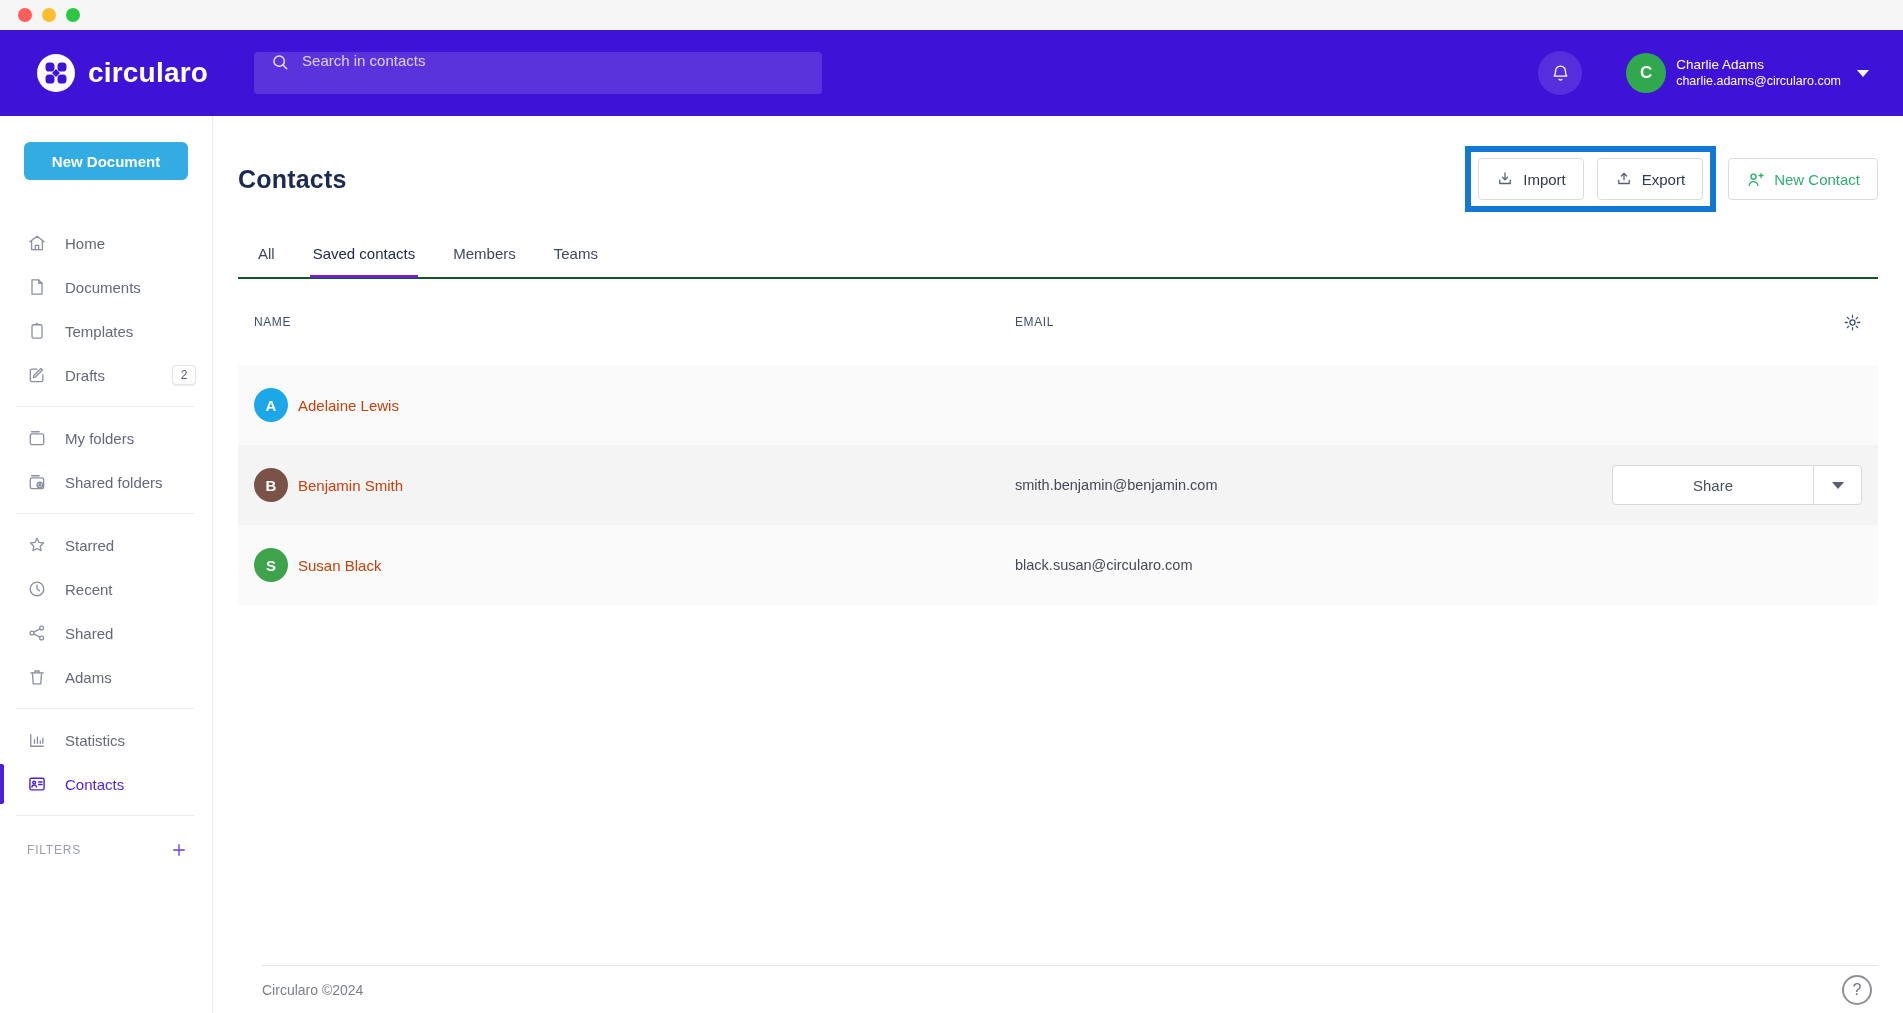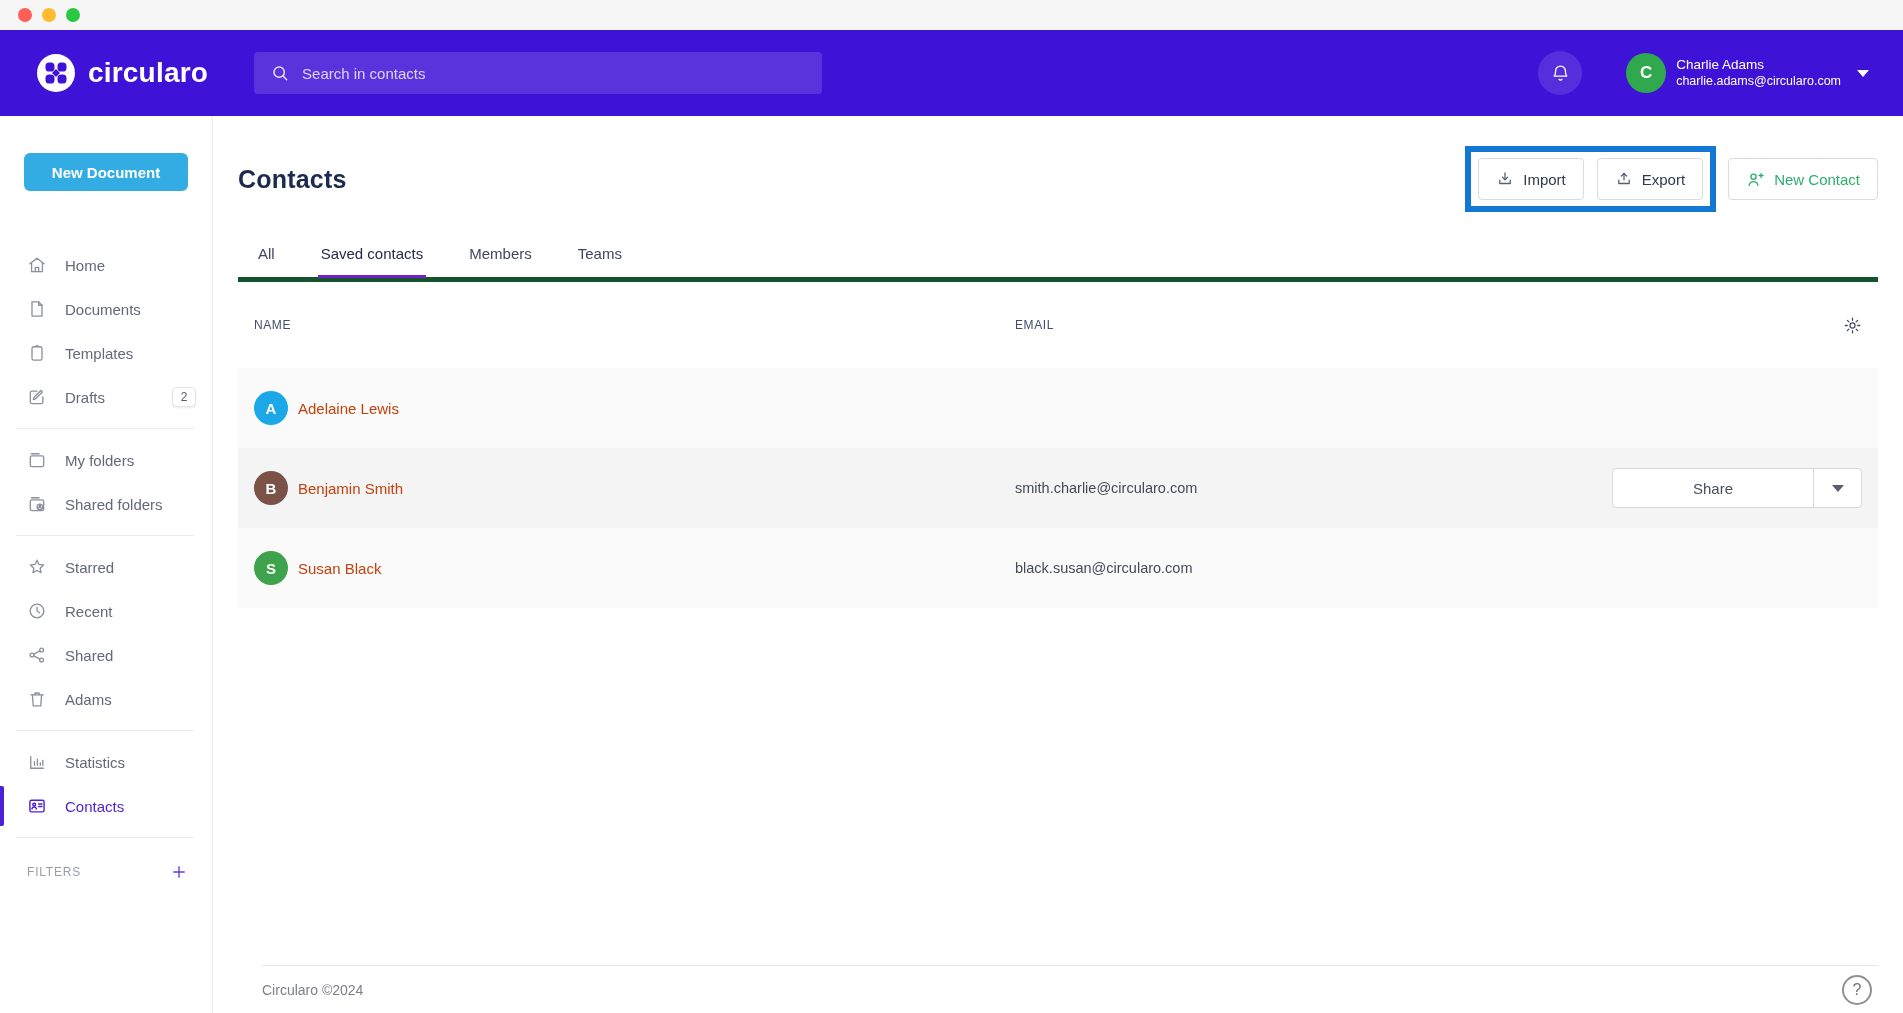--- a/index.html
+++ b/index.html
@@ -12,21 +12,21 @@
   .light { width:14px; height:14px; border-radius:50%; }
   .light.red { background:#ff5f57; }
   .light.yellow { background:#febc2e; }
   .light.green { background:#28c840; }
 
   
   .app-header { height:86px; background:#3f12d7; display:flex; align-items:center; padding:0 34px 0 36px; }
   .logo { display:flex; align-items:center; gap:12px; }
   .logo-text { color:#fff; font-size:28px; font-weight:bold; letter-spacing:.2px; }
   .searchbox { margin-left:46px; width:568px; height:42px; background:rgba(255,255,255,.14);
-    border-radius:4px; display:flex; align-items:center; padding:0 16px; gap:12px; }
+    border-radius:4px; display:flex; align-items:flex-start; padding:0 16px; gap:12px; }
   .searchbox svg { flex:none; }
   .searchbox input { flex:1; background:transparent; border:none; outline:none; color:#fff; font-size:15px;
     font-family:"Liberation Sans", sans-serif; }
   .searchbox input::placeholder { color:rgba(255,255,255,.78); }
   .header-spacer { flex:1; }
   .bell-wrap { width:44px; height:44px; border-radius:50%; background:rgba(255,255,255,.12);
     display:flex; align-items:center; justify-content:center; margin-right:44px; cursor:pointer; }
   .user { display:flex; align-items:center; cursor:pointer; }
   .user-avatar { width:40px; height:40px; border-radius:50%; background:#2fa84e; color:#fff;
     font-size:17px; font-weight:bold; display:flex; align-items:center; justify-content:center; }
@@ -35,21 +35,21 @@
   .user-email { font-size:12.5px; }
   .chevron-down { width:0; height:0; border-left:6px solid transparent; border-right:6px solid transparent;
     border-top:7px solid #fff; margin-left:16px; }
 
   
   .app-body { display:flex; height:897px; }
 
   
   .sidebar { width:213px; flex:none; border-right:1px solid #ebebeb; padding-top:25px;
     display:flex; flex-direction:column; }
-  .new-doc { margin:12px 24px; height:38px; background:#33ace3; border:none; border-radius:6px;
+  .new-doc { margin:1px 24px; height:38px; background:#33ace3; border:none; border-radius:6px;
     color:#fff; font-size:15px; font-weight:bold; cursor:pointer; font-family:"Liberation Sans", sans-serif; }
   .nav { margin-top:40px; }
   .nav-item { position:relative; height:44px; display:flex; align-items:center; gap:18px;
     padding-left:27px; color:#63687a; font-size:15px; cursor:pointer; }
   .nav-item .ic { width:20px; height:20px; color:#8c90a0; flex:none; display:flex; }
   .nav-item.active { color:#4c1fd9; }
   .nav-item.active .ic { color:#4c1fd9; }
   .active-bar { position:absolute; left:-0px; top:2px; bottom:2px; width:4px; background:#4c1fd9;
     border-radius:0 2px 2px 0; left:0; }
   .nav-item.active .active-bar { left:-0px; }
@@ -68,21 +68,21 @@
   .page-title { font-size:25px; font-weight:bold; color:#1d2a50; letter-spacing:.2px; }
   .actions { display:flex; align-items:center; }
   .highlight-box { border:6px solid #1377d4; padding:6px 7px; display:flex; gap:13px; }
   .btn { height:42px; background:#fff; border:1px solid #d9dbde; border-radius:4px; display:flex;
     align-items:center; gap:9px; padding:0 17px; font-size:15px; color:#30394f; cursor:pointer;
     font-family:"Liberation Sans", sans-serif; }
   .btn .ic { display:flex; color:#565f73; }
   .btn-new-contact { margin-left:12px; color:#2eae6e; }
   .btn-new-contact .ic { color:#2eae6e; }
 
-  .tabs { margin-top:23px; display:flex; gap:40px; border-bottom:5px solid #14532d; padding-left:17px;text-align:center; }
+  .tabs { margin-top:23px; display:flex; gap:32px; border-bottom:2px solid #14532d; padding-left:17px;text-align:center; }
   .tab { padding:10px 3px 13px; font-size:15px; color:#40475c; cursor:pointer; border-bottom:3px solid transparent;
     margin-bottom:-1px; }
   .tab.active { color:#232b4a; border-bottom-color:#6f24c9; }
 
   .table-header { height:86px; display:flex; align-items:center; padding:0 16px; }
   .th { font-size:12px; letter-spacing:.6px; color:#414d6b; }
   .c-name { width:761px; flex:none; display:flex; align-items:center; }
   .c-email { flex:1; min-width:0; }
   .c-action { width:250px; flex:none; display:flex; }
   .gear-btn { margin-left:auto; display:flex; color:#3f4a66; cursor:pointer; }
@@ -399,21 +399,21 @@
           <div class="row-name">Adelaine Lewis</div>
         </div>
         <div class="c-action"></div>
       </div>
 
       <div class="row">
         <div class="c-name">
           <div class="avatar brown">B</div>
           <div class="row-name">Benjamin Smith</div>
         </div>
-        <div class="c-email row-email">smith.charlie@circularo.com</div>
+        <div class="c-email row-email">smith.benjamin@benjamin.com</div>
         <div class="c-action">
           <div class="share-btn">
             <div class="share-label">Share</div>
             <div class="share-caret">
               <span class="caret"></span>
             </div>
           </div>
         </div>
       </div>
 

